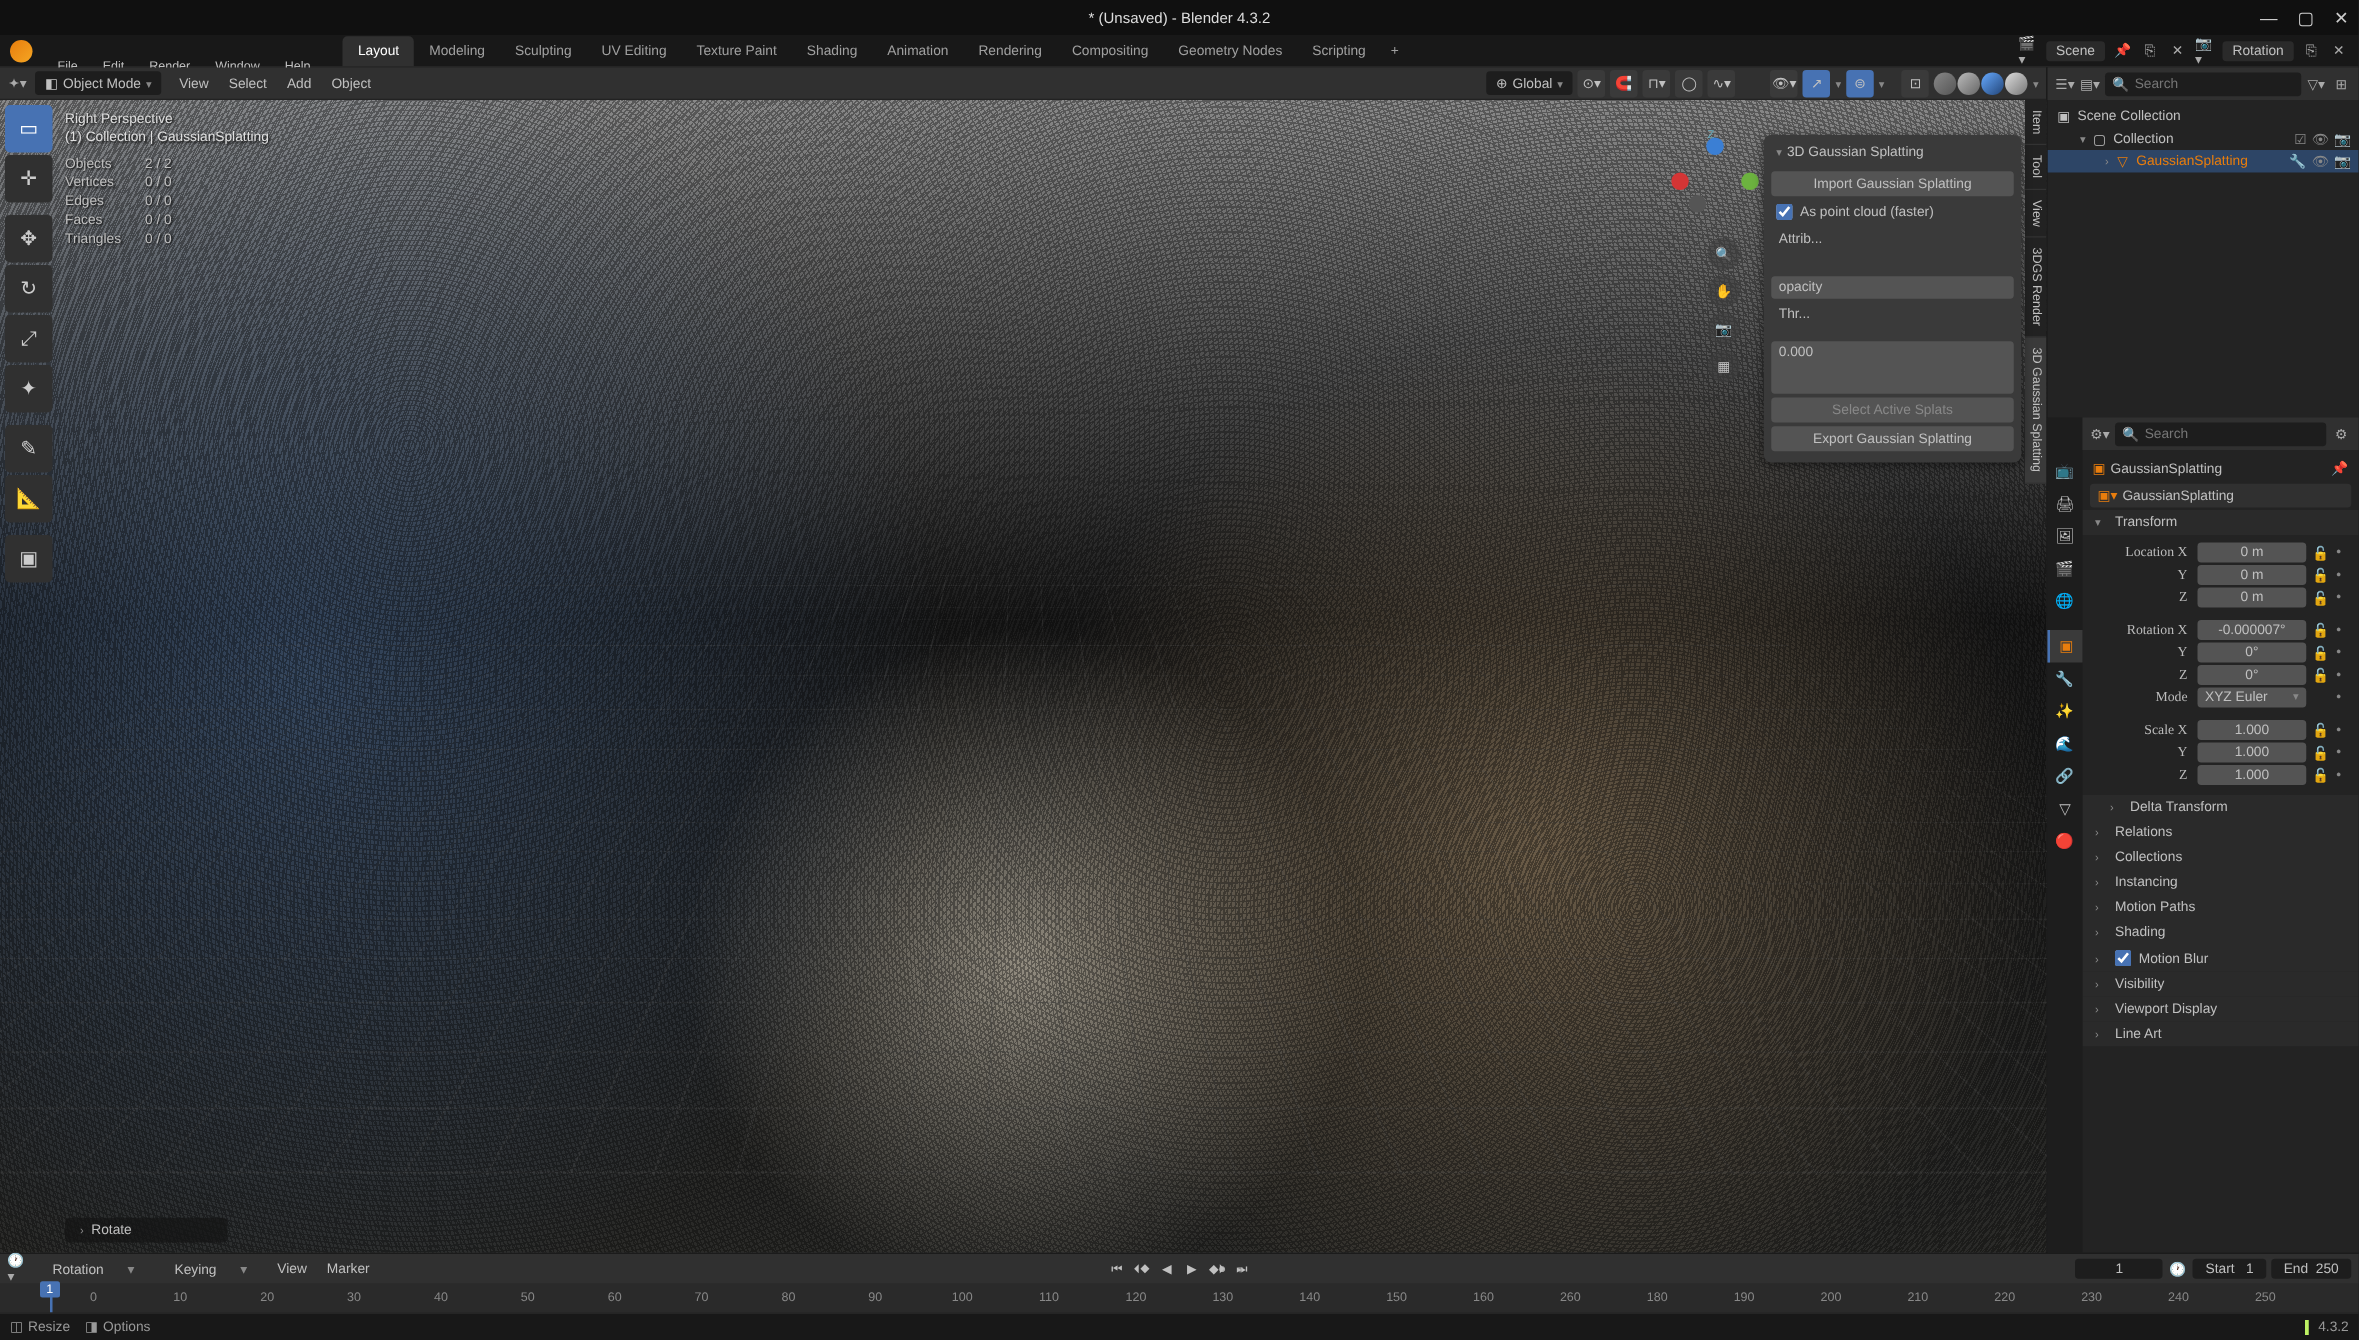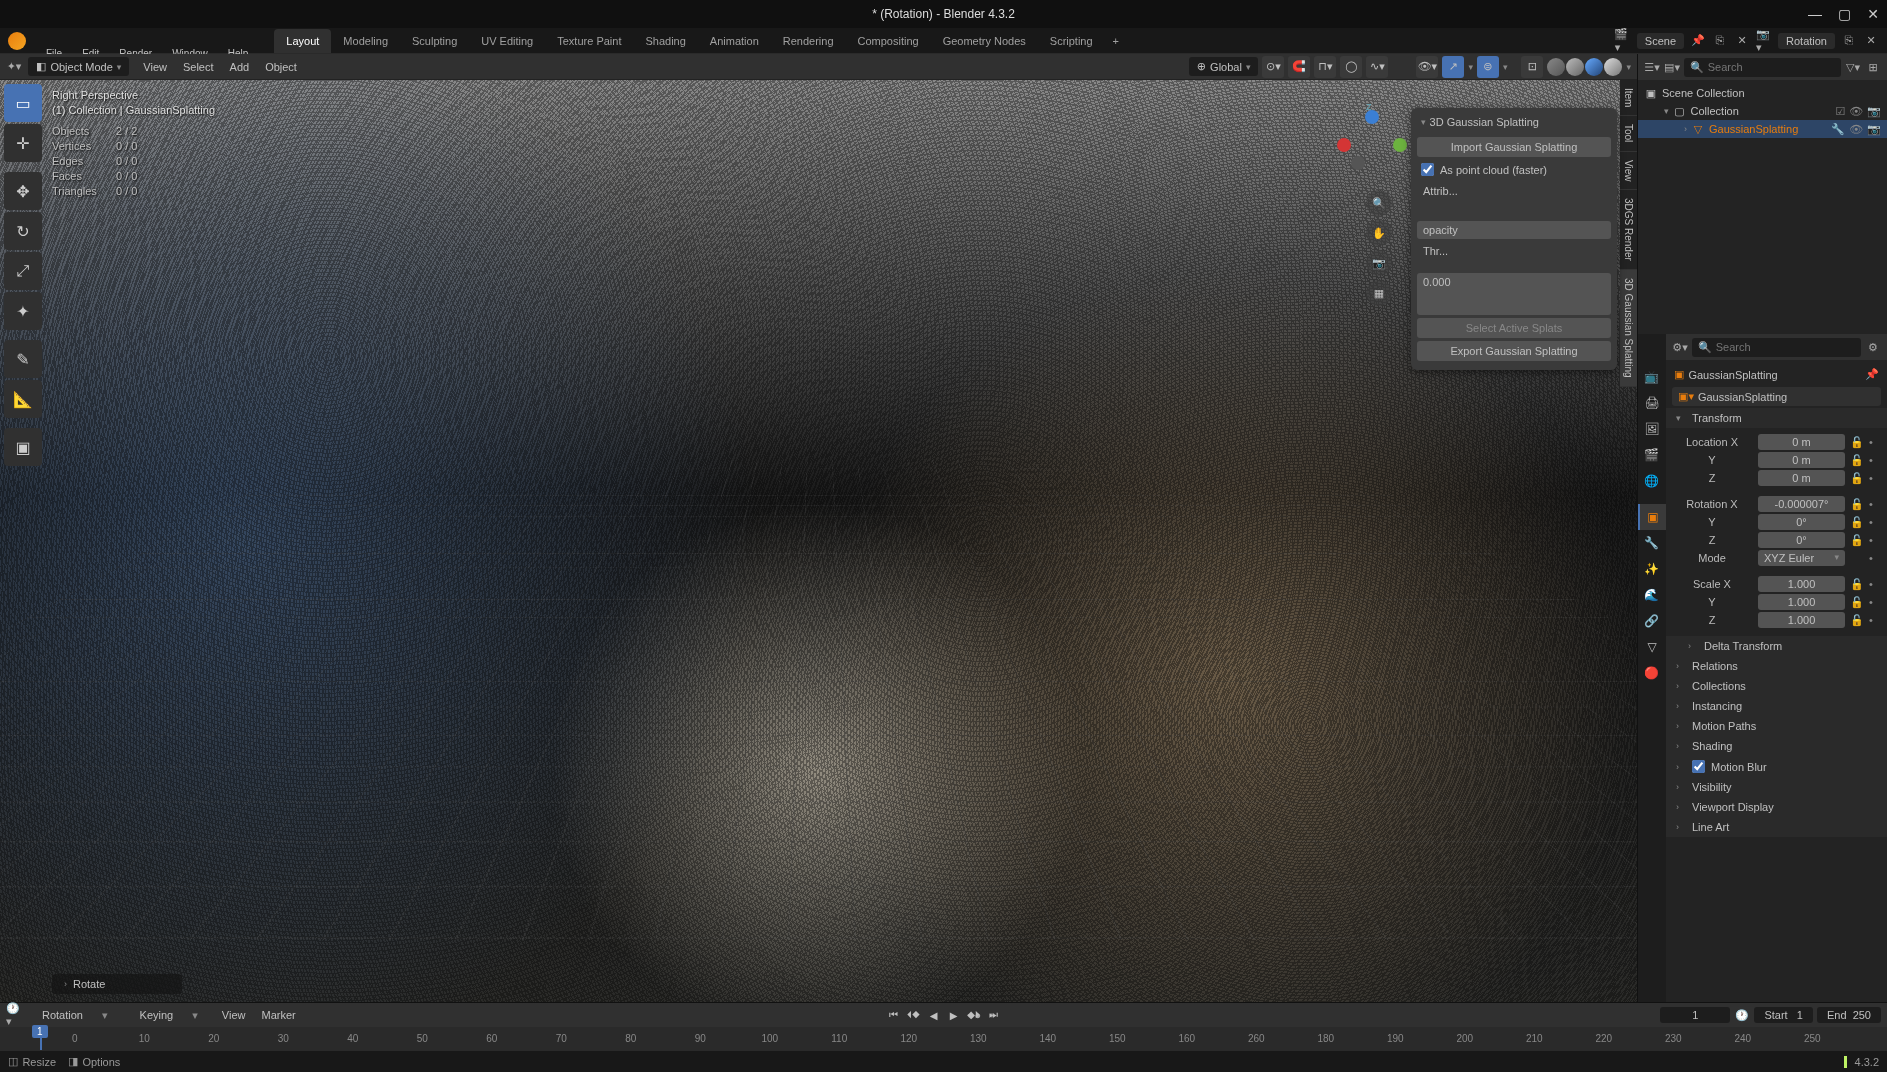--- a/index.html
+++ b/index.html
@@ -119,21 +119,21 @@
 .prop-body { flex:1; overflow:auto; padding: 4px 0; }
 .breadcrumb { padding: 4px 8px; display:flex; align-items:center; gap:4px; font-size:11px; }
 .breadcrumb .pin { margin-left:auto; }
 .datablock-row { background:#303030; margin:2px 6px; padding:3px 6px; border-radius:3px; display:flex; align-items:center; gap:4px; }
 
 .panel-section { margin: 2px 0; }
 .section-header { padding: 4px 10px; display:flex; align-items:center; gap:6px; cursor:pointer; font-size:11px; background:#2a2a2a; }
 .section-header .chev { width:10px; }
 .section-body { padding: 4px 8px; }
 .prop-row { display:flex; align-items:center; gap:4px; margin: 2px 0; font-size:11px; }
-.prop-label { width: 80px; text-align:center; padding-right:4px; color:#bbb; }
+.prop-label { width: 80px; text-align:right; padding-right:4px; color:#bbb;font-family:Liberation Serif, serif; }
 .prop-value { flex:1; background:#545454; border-radius:3px; padding: 2px 6px; text-align:center; }
 .prop-lock { width:16px; color:#888; cursor:pointer; text-align:center; }
 .prop-anim { width:10px; color:#888; cursor:pointer; }
 
 
 .timeline { height: 48px; background: #232323; border-top: 1px solid #111; display:flex; flex-direction:column; }
 .timeline-header { height: 24px; background:#303030; display:flex; align-items:center; padding:0 6px; gap:4px; }
 .tl-menu { display:flex; gap:0; }
 .tl-menu span { padding: 3px 8px; font-size:11px; }
 .playback-controls { position:absolute; left:50%; transform:translateX(-50%); display:flex; gap:2px; }
@@ -150,21 +150,21 @@
 .status-item { display:flex; align-items:center; gap:4px; color:#999; }
 .statusbar .right { margin-left:auto; }
 
 .orange { color:#e87d0d; }
 .disclosure { font-size: 9px; color:#888; }
 </style>
 </head>
 <body>
 
 <div class="titlebar">
-  <span class="titlebar-text">* (Rotation) - Blender 4.3.2</span>
+  <span class="titlebar-text">* (Unsaved) - Blender 4.3.2</span>
   <div class="window-controls">
     <span>—</span>
     <span>▢</span>
     <span>✕</span>
   </div>
 </div>
 
 <div class="topmenu">
   <div class="blender-logo"></div>
   <div class="menu-items">

